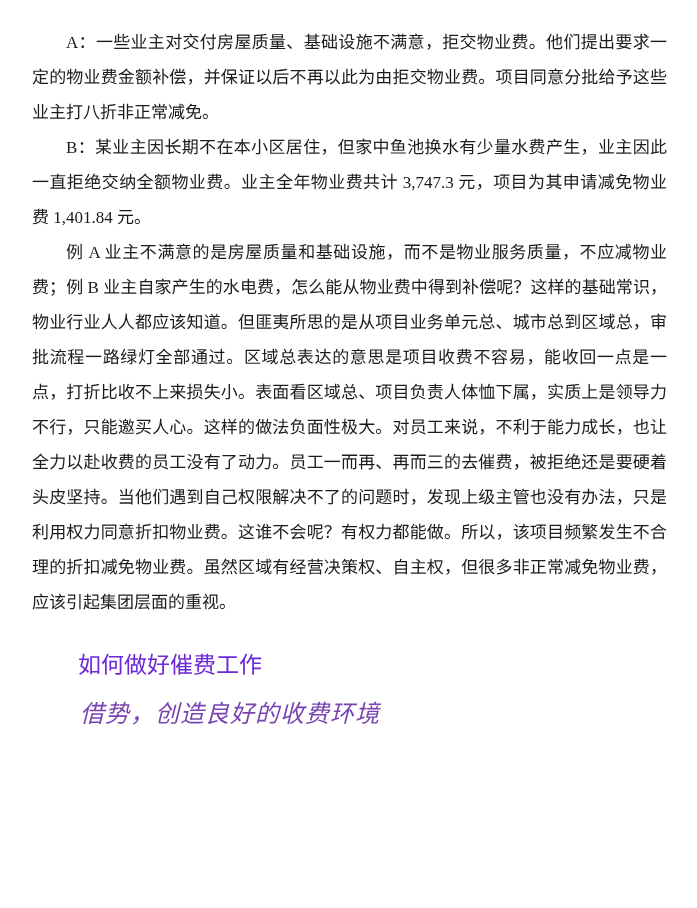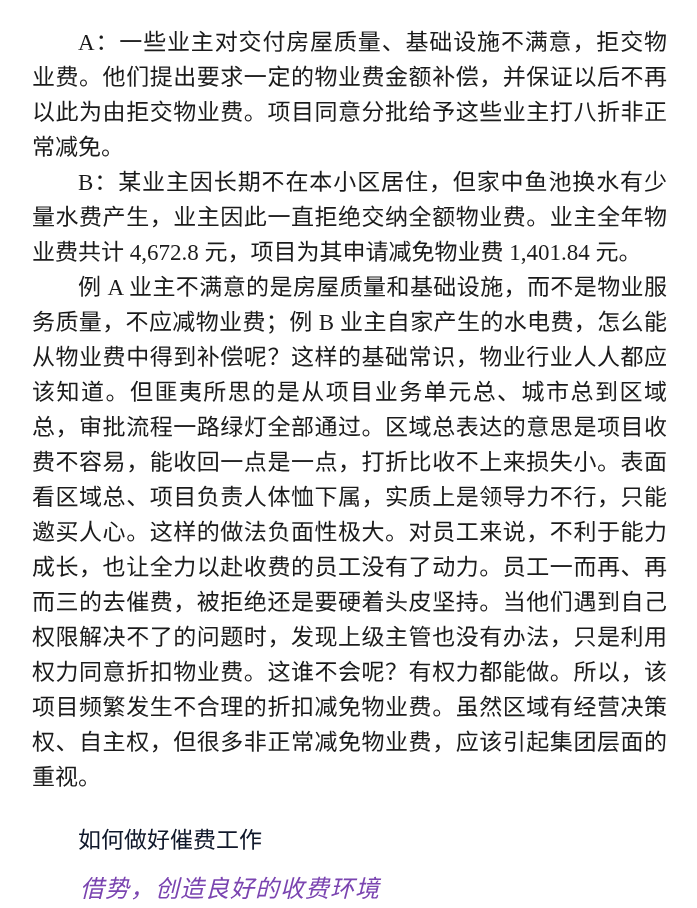--- a/index.html
+++ b/index.html
@@ -16,57 +16,57 @@
     font-family: "Liberation Serif", "DejaVu Serif", serif;
     color: #1b1b1b;
     box-sizing: border-box;
   }
   .document-content {
     padding: 25px 30px 0 32px;
     box-sizing: border-box;
   }
   .body-para {
     margin: 0;
-    font-size: 23px;
+    font-size: 17px;
     line-height: 35px;
     text-align: justify;
     text-indent: 2em;
     color: #1b1b1b;
     word-break: break-all;
   }
   .body-para.analysis {
   }
   .section-heading {
     margin: 28px 0 0 0;
     font-size: 23px;
     line-height: 35px;
     font-weight: normal;
     text-indent: 2em;
-    color: #0f172a;
+    color: #6d28d9;
   }
   .sub-heading {
     margin: 14px 0 0 0;
     font-size: 24px;
     line-height: 35px;
     font-weight: normal;
     font-style: italic;
     text-indent: 2em;
     letter-spacing: 1px;
     color: #7a44b0;
   }
 </style>
 </head>
 <body>
 
 <div class="document-page">
   <div class="document-content">
 
     <p class="body-para">A：一些业主对交付房屋质量、基础设施不满意，拒交物业费。他们提出要求一定的物业费金额补偿，并保证以后不再以此为由拒交物业费。项目同意分批给予这些业主打八折非正常减免。</p>
 
-    <p class="body-para">B：某业主因长期不在本小区居住，但家中鱼池换水有少量水费产生，业主因此一直拒绝交纳全额物业费。业主全年物业费共计 4,672.8 元，项目为其申请减免物业费 1,401.84 元。</p>
+    <p class="body-para">B：某业主因长期不在本小区居住，但家中鱼池换水有少量水费产生，业主因此一直拒绝交纳全额物业费。业主全年物业费共计 3,747.3 元，项目为其申请减免物业费 1,401.84 元。</p>
 
     <p class="body-para analysis">例 A 业主不满意的是房屋质量和基础设施，而不是物业服务质量，不应减物业费；例 B 业主自家产生的水电费，怎么能从物业费中得到补偿呢？这样的基础常识，物业行业人人都应该知道。但匪夷所思的是从项目业务单元总、城市总到区域总，审批流程一路绿灯全部通过。区域总表达的意思是项目收费不容易，能收回一点是一点，打折比收不上来损失小。表面看区域总、项目负责人体恤下属，实质上是领导力不行，只能邀买人心。这样的做法负面性极大。对员工来说，不利于能力成长，也让全力以赴收费的员工没有了动力。员工一而再、再而三的去催费，被拒绝还是要硬着头皮坚持。当他们遇到自己权限解决不了的问题时，发现上级主管也没有办法，只是利用权力同意折扣物业费。这谁不会呢？有权力都能做。所以，该项目频繁发生不合理的折扣减免物业费。虽然区域有经营决策权、自主权，但很多非正常减免物业费，应该引起集团层面的重视。</p>
 
     <h2 class="section-heading">如何做好催费工作</h2>
 
     <h3 class="sub-heading">借势，创造良好的收费环境</h3>
 
   </div>
 </div>
 

